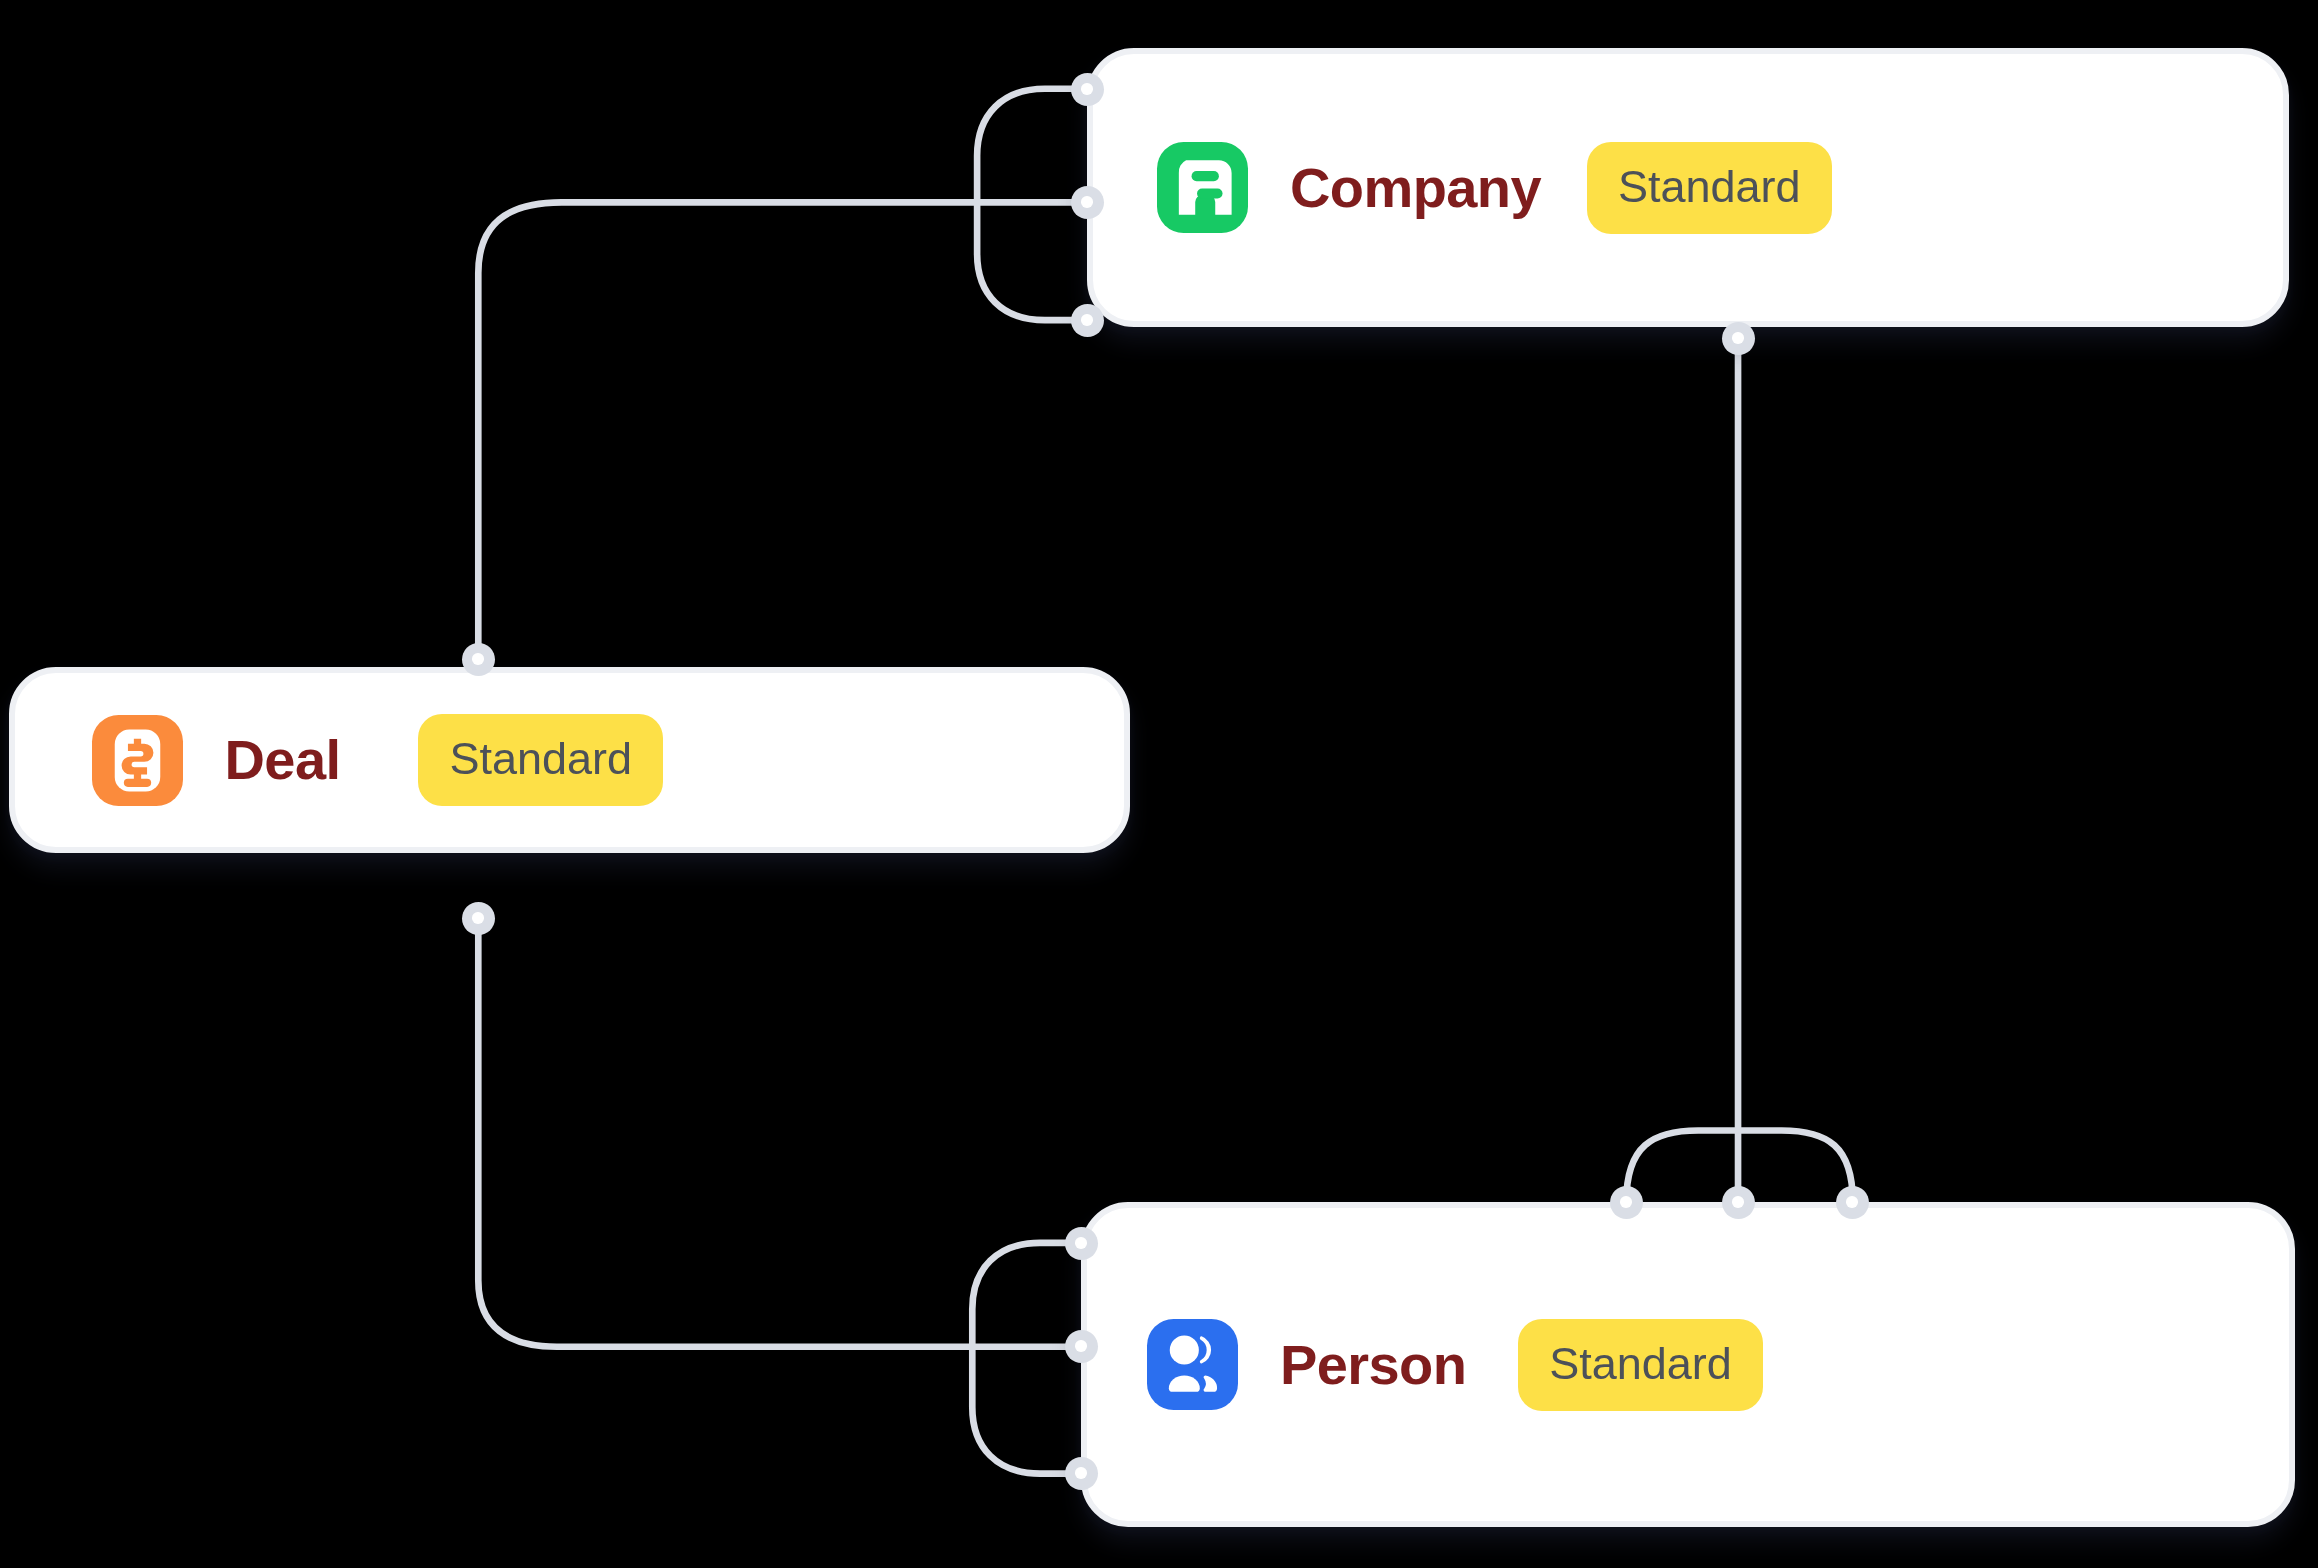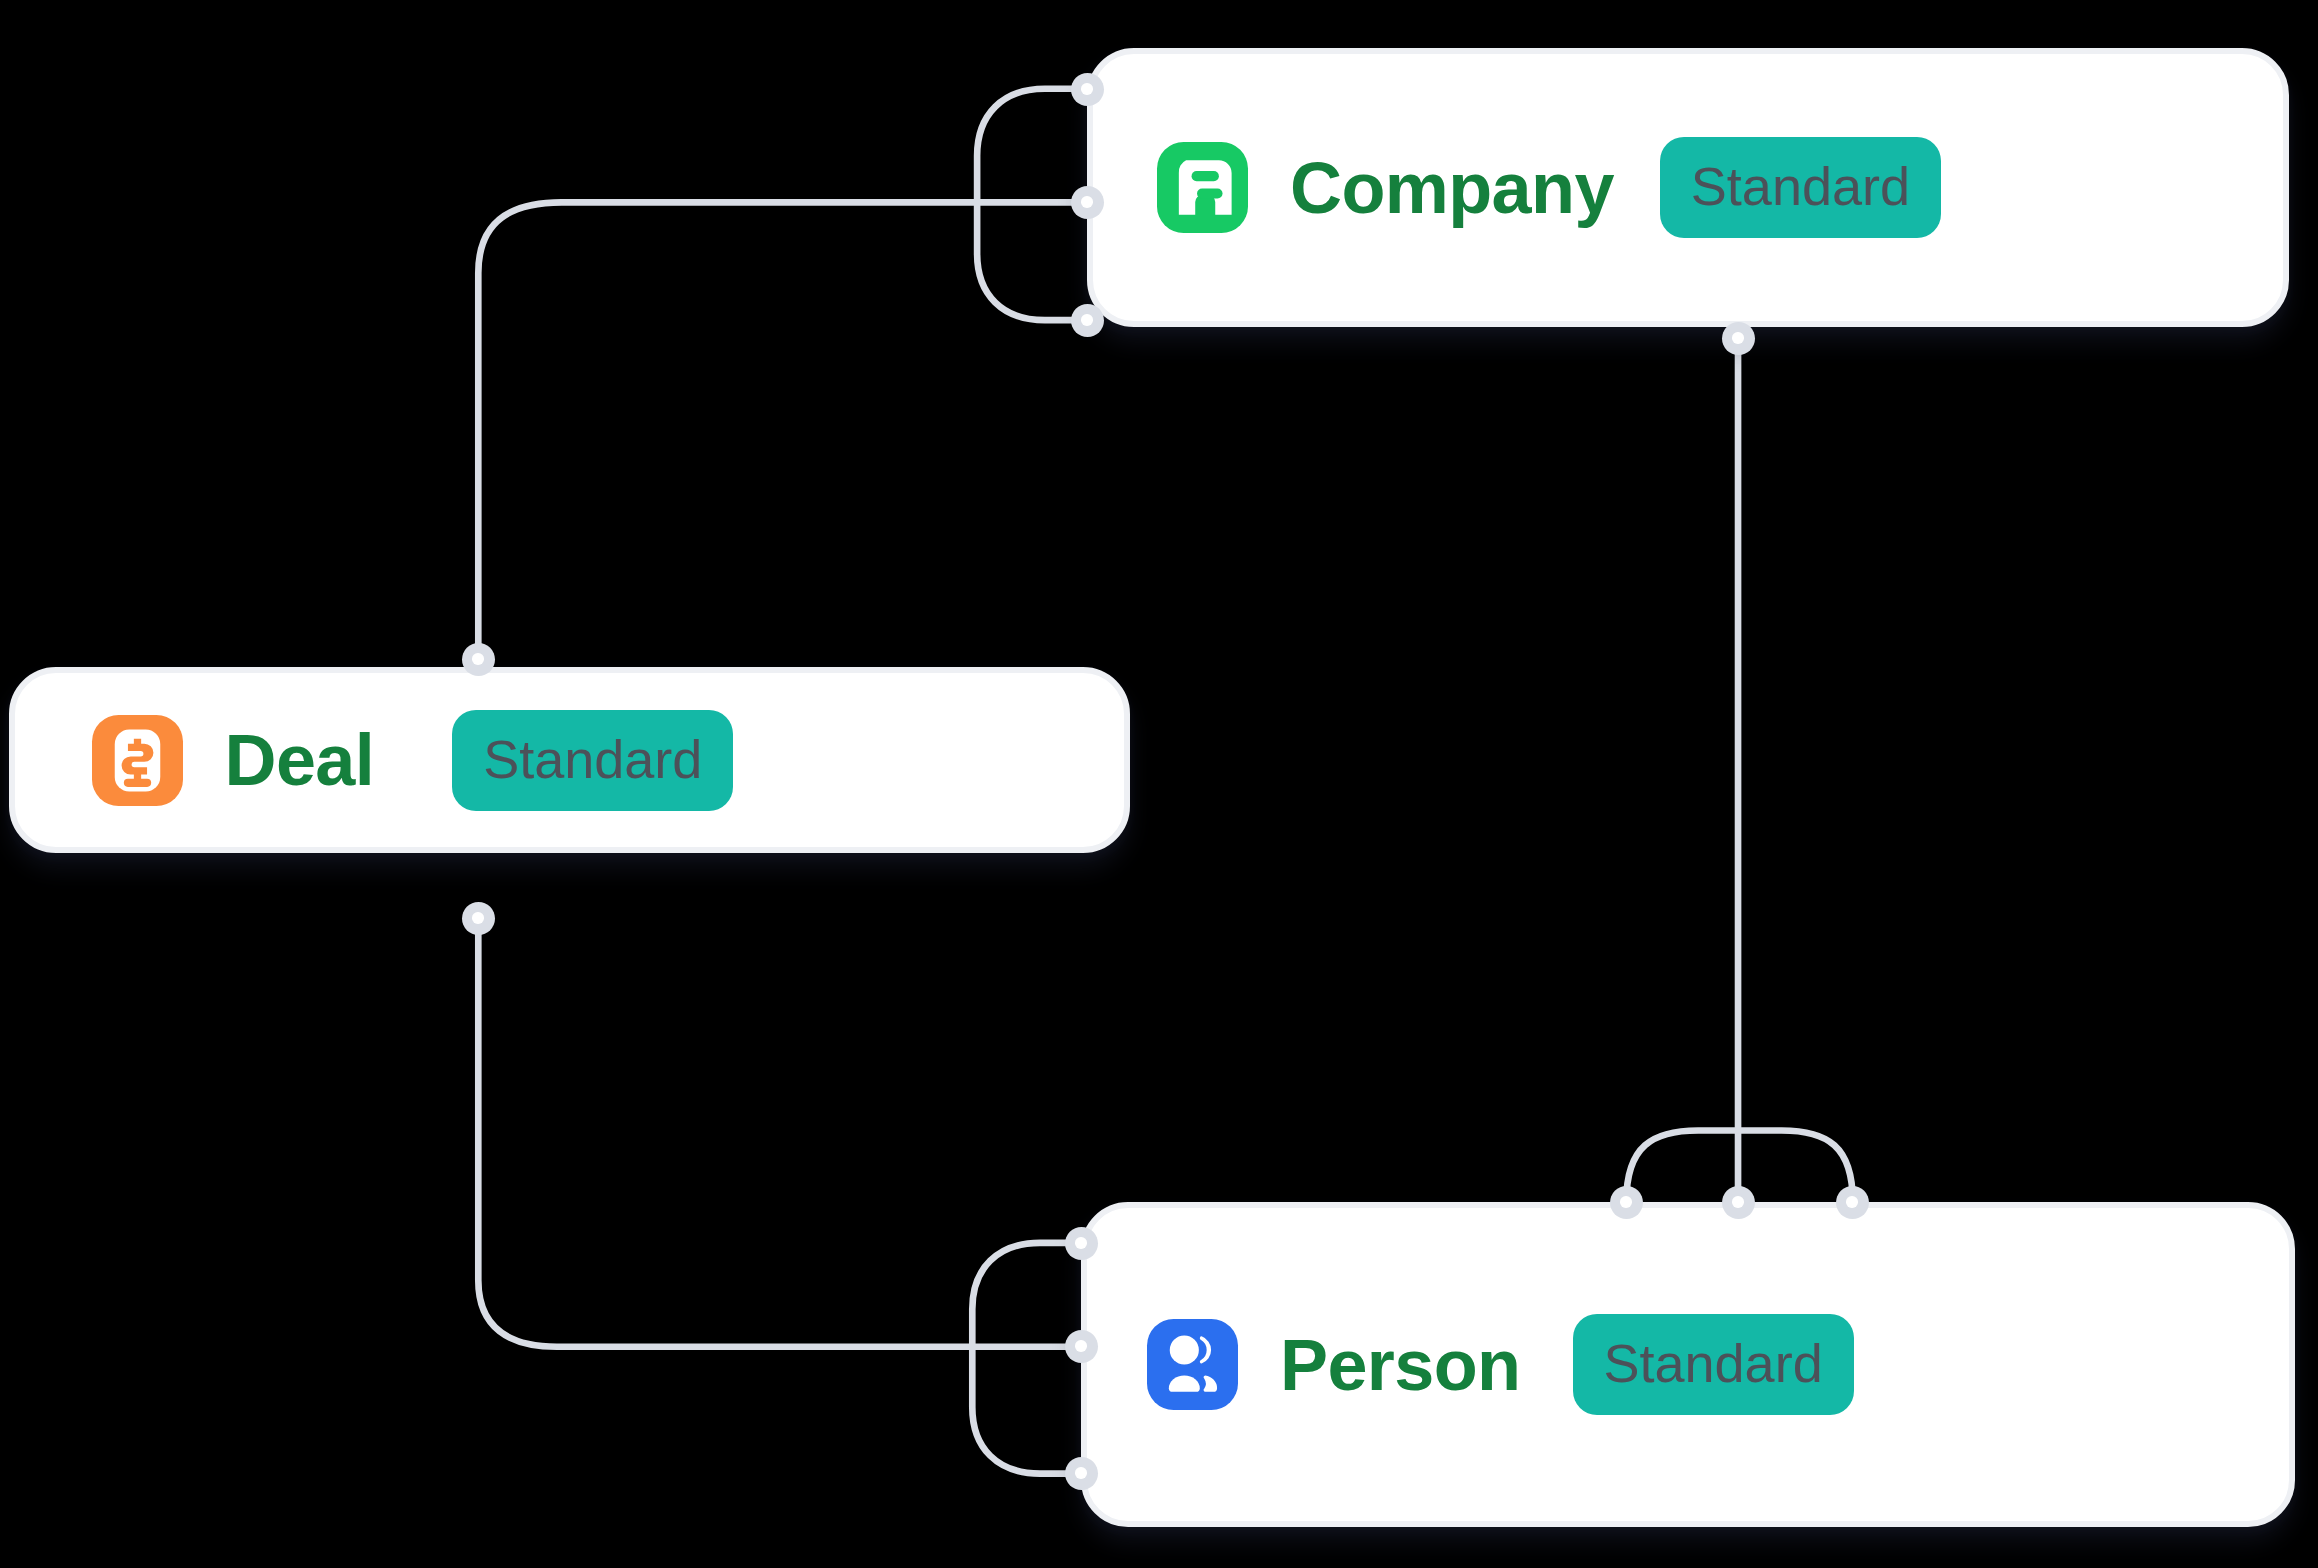--- a/index.html
+++ b/index.html
@@ -42,31 +42,31 @@
     flex: 0 0 auto;
     width: 91px;
     height: 91px;
     border-radius: 26.6px;
     display: flex;
     align-items: center;
     justify-content: center;
   }
   .node-icon svg { display: block; }
   .node-title {
-    font-size: 72px;
+    font-size: 56px;
     font-weight: bold;
-    color: #15803d;
+    color: #7f1d1d;
     letter-spacing: -0.6px;
     white-space: nowrap;
     line-height: 1;
   }
   .node-badge {
-    background: #14b8a6;
+    background: #fde047;
     color: #4C5159;
-    font-size: 54px;
+    font-size: 45px;
     font-weight: normal;
     line-height: 1;
     padding: 22px 31px 25px 31px;
     border-radius: 24px;
     white-space: nowrap;
   }
 
   
   #node-company {
     left: 1087px; top: 48px;

